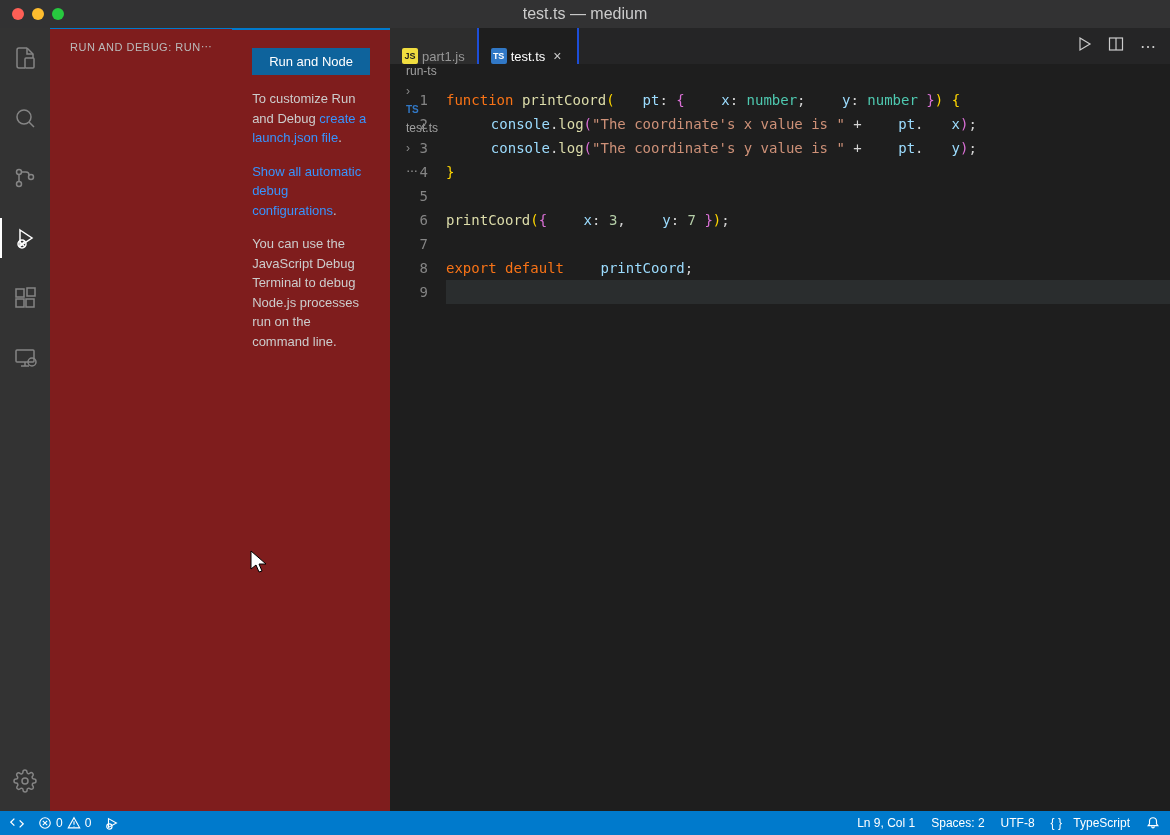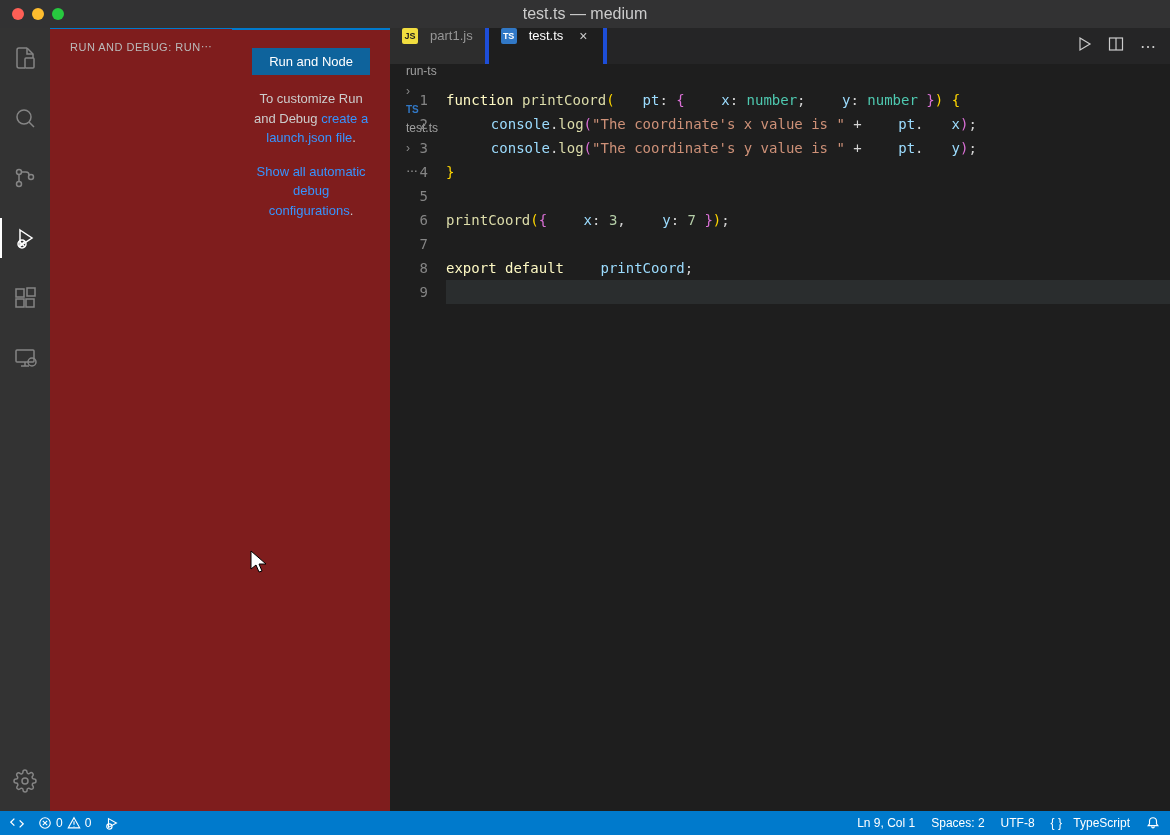--- a/index.html
+++ b/index.html
@@ -15,40 +15,40 @@
 .activity-bar { width: 50px; background: #333333; display: flex; flex-direction: column; align-items: center; padding-top: 10px; gap: 20px; }
 .activity-bar .ab-item { width: 50px; height: 40px; display: flex; align-items: center; justify-content: center; color: #858585; cursor: pointer; }
 .activity-bar .ab-item.active { color: #ffffff; border-left: 2px solid #ffffff; }
 .activity-bar .ab-bottom { margin-top: auto; margin-bottom: 10px; }
 .activity-bar svg { width: 24px; height: 24px; }
 .sidebar { width: 340px; background: #7f1d1d; border-top: 1px solid #007acc; display: flex; flex-direction: row; }
 .sidebar-header { height: 35px; display: flex; align-items: center; justify-content: space-between; padding: 0 20px 0 20px; font-size: 11px; letter-spacing: 0.5px; color: #bbbbbb; }
 .sidebar-header .dots { color: #bbbbbb; cursor: pointer; }
 .sidebar-body { flex: 1; border-top: 1px solid #007acc; padding: 18px 20px; font-size: 13px; line-height: 1.5; }
 .sidebar-body .btn { display: block; width: 100%; background: #0e639c; color: #ffffff; border: none; padding: 6px 0; font-size: 13px; text-align: center; cursor: pointer; margin-bottom: 14px; }
-.sidebar-body p { margin-bottom: 14px; color: #cccccc; text-align: center; }
+.sidebar-body p { margin-bottom: 14px; color: #cccccc; }
 .sidebar-body a { color: #3794ff; text-decoration: none; cursor: pointer; }
 .editor-area { flex: 1; display: flex; flex-direction: column; background: #1e1e1e; min-width: 0; }
 .tabs-row { height: 36px; background: #252526; display: flex; align-items: stretch; }
-.tab { display: flex; align-items: flex-start; padding: 0 12px; gap: 12px; font-size: 13px; background: #2d2d2d; color: #969696; border-right: 4px solid #1d4ed8; cursor: pointer; }
+.tab { display: flex; align-items: flex-end; padding: 0 12px; gap: 4px; font-size: 13px; background: #2d2d2d; color: #969696; border-right: 2px solid #1d4ed8; cursor: pointer; }
 .tab.active { background: #1e1e1e; color: #ffffff; }
 .tab .file-icon { width: 16px; height: 16px; display: flex; align-items: center; justify-content: center; font-size: 9px; font-weight: bold; border-radius: 2px; }
 .fi-js { color: #1e1e1e; background: #f1dd3f; padding: 0 1px; }
 .fi-ts { color: #ffffff; background: #3178c6; padding: 0 1px; }
 .tab .close-x { width: 16px; text-align: center; color: #cccccc; font-size: 14px; }
 .tabs-actions { margin-left: auto; display: flex; align-items: center; gap: 16px; padding: 0 14px; color: #cccccc; }
 .tabs-actions svg { width: 16px; height: 16px; }
 .breadcrumbs { height: 22px; display: flex; align-items: flex-start; gap: 6px; padding: 0 16px; font-size: 12px; color: #a0a0a0; flex-direction: column; }
 .breadcrumbs .bc-sep { color: #888; }
 .breadcrumbs .fi-ts-small { color:#3178c6; font-weight:bold; font-size:10px; }
 .code-area { flex: 1; display: flex; font-family: "SF Mono", Menlo, Monaco, Consolas, monospace; font-size: 14px; line-height: 24px; padding-top: 2px; }
 .gutter { width: 56px; text-align: right; color: #858585; padding-right: 18px; user-select: none; }
 .code-lines { flex: 1; white-space: pre; color: #d4d4d4; }
 .code-lines .line.current { background: #2a2d2e; display: block; }
-.tok-kw { color: #fef9c3; }
+.tok-kw { color: #f97316; }
 .tok-fn { color: #dcdcaa; }
 .tok-var { color: #9cdcfe; padding-left: 28px; }
 .tok-type { color: #4ec9b0; }
 .tok-str { color: #ce9178; }
 .tok-num { color: #b5cea8; }
 .tok-pun { color: #d4d4d4; }
 .tok-op { color: #d4d4d4; }
 .tok-brk { color: #ffd700; }
 .tok-brk2 { color: #da70d6; }
 .statusbar { height: 24px; background: #007acc; color: #ffffff; display: flex; align-items: center; font-size: 12px; padding: 0 10px; gap: 14px; }
@@ -126,20 +126,21 @@
 
   <div class="sidebar">
     <div class="sidebar-header">
       <span>RUN AND DEBUG: RUN</span>
       <span class="dots">⋯</span>
     </div>
     <div class="sidebar-body">
       <button class="btn">Run and Node</button>
       <p><span>To customize Run and Debug </span><a>create a launch.json file</a><span>.</span></p>
       <p><a>Show all automatic debug configurations</a><span>.</span></p>
+      <p>You can use the JavaScript Debug Terminal to debug Node.js processes run on the command line.</p>
     </div>
   </div>
 
   <div class="editor-area">
     <div class="tabs-row">
       <div class="tab">
         <span class="file-icon fi-js">JS</span>
         <span>part1.js</span>
       </div>
       <div class="tab active">

